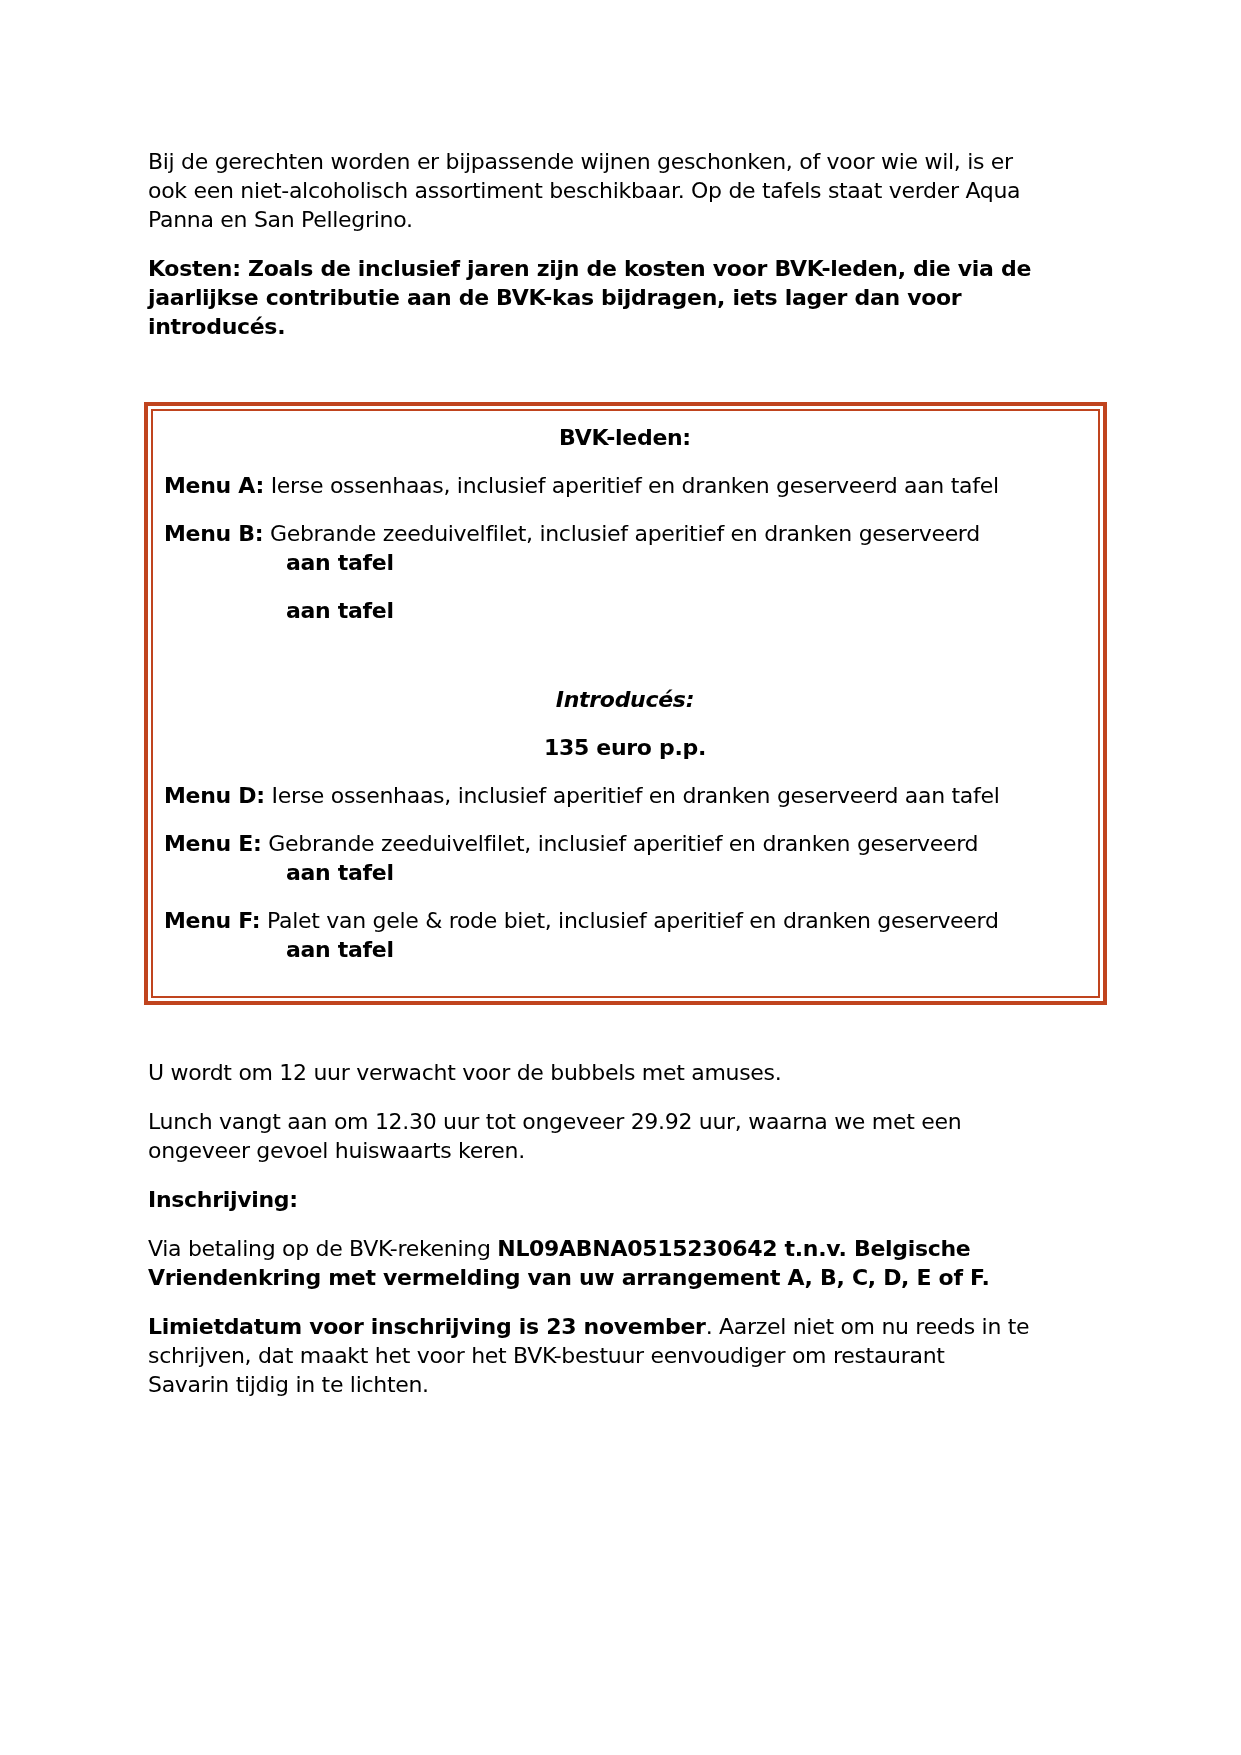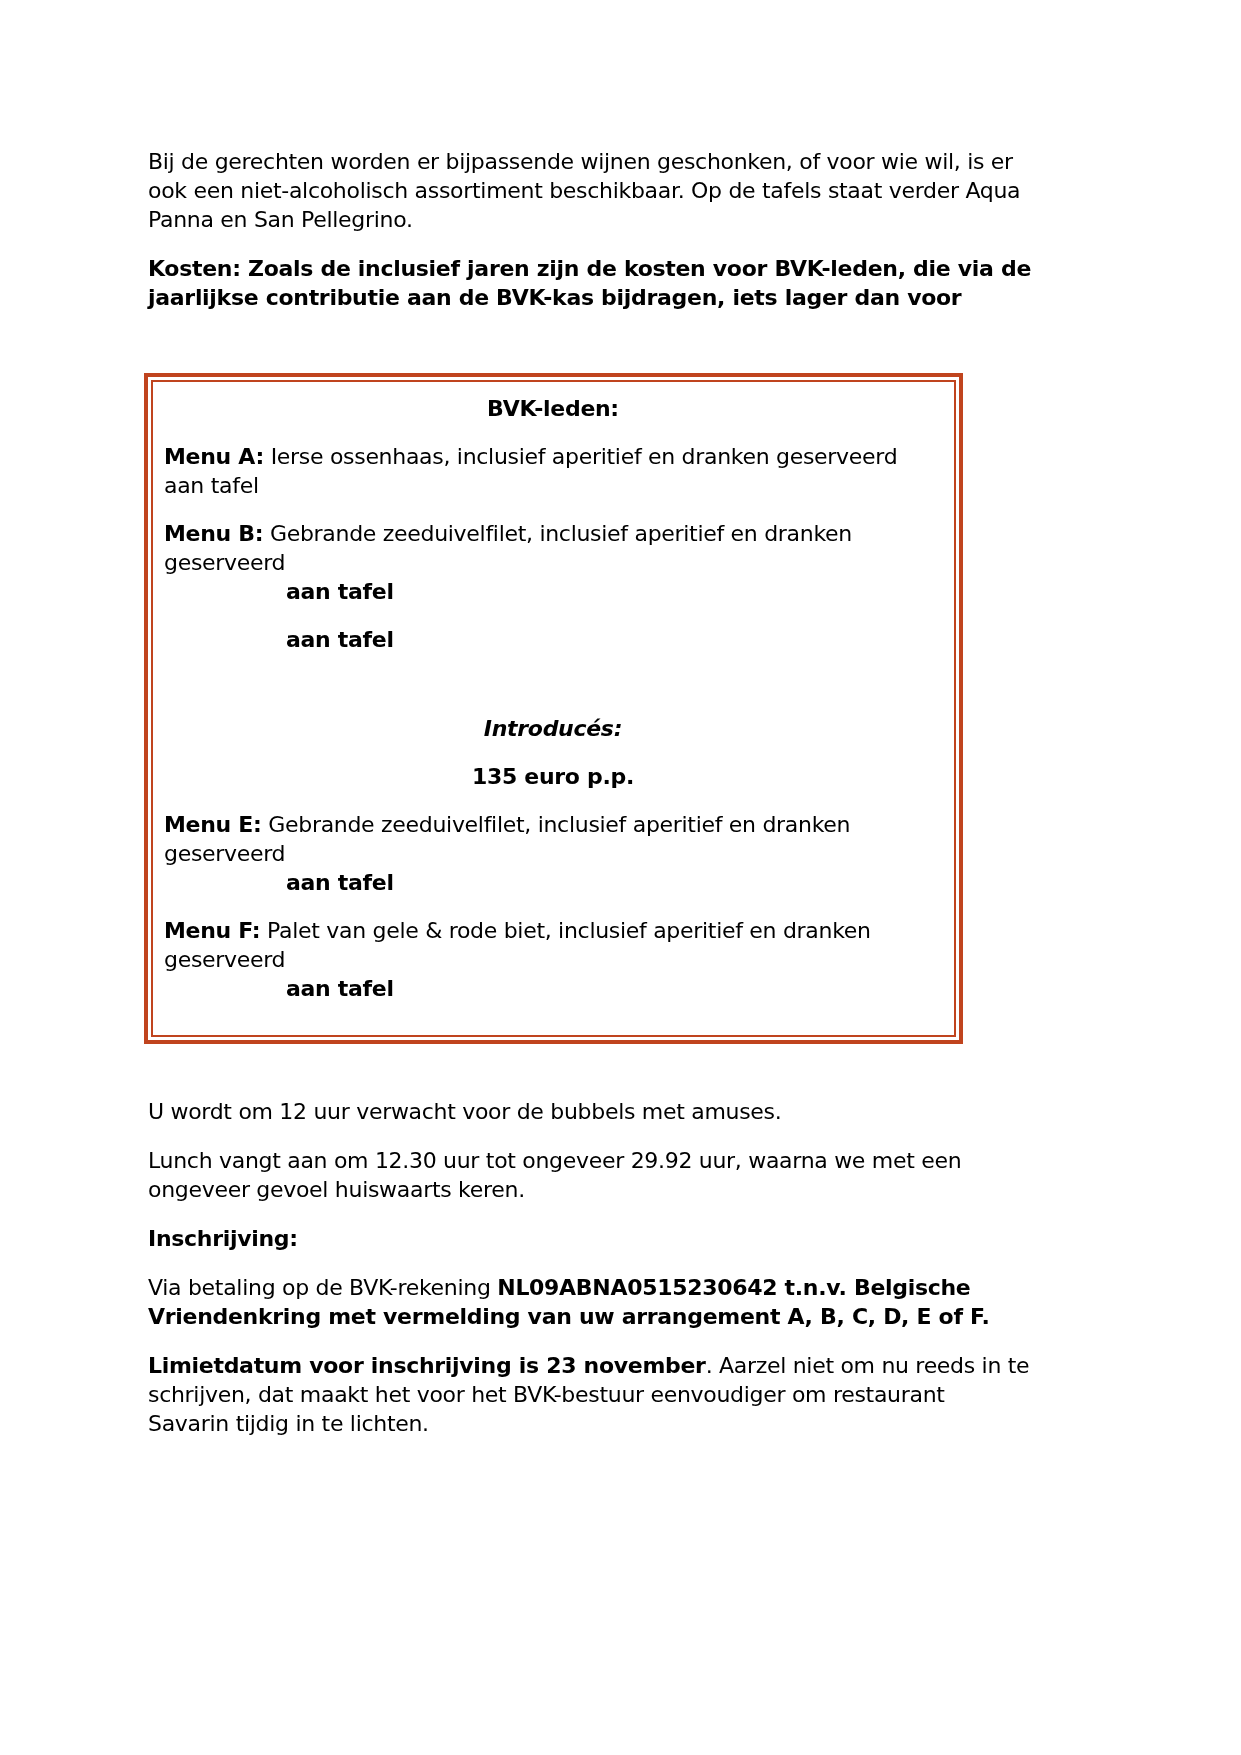--- a/index.html
+++ b/index.html
@@ -16,21 +16,21 @@
     letter-spacing: -0.3px;
     color: var(--ink);
     padding: 147px 40px 0 148px;
   }
   p { margin: 0 0 20px 0; }
   .ln { display: block; }
   .b { font-weight: bold; }
 
   
   .box-outer {
-    width: 819px;
+    width: 963px;
     margin: 61px 0 53px -4px;
     border: 4px solid var(--accent);
     padding: 3px;
     background: #ffffff;
   }
   .box-inner {
     border: 2px solid var(--accent);
     padding: 12px 12px 32px 11px;
   }
   .box-inner p { margin: 0 0 19px 0; }
@@ -46,20 +46,21 @@
 
   <p>
     <span class="ln">Bij de gerechten worden er bijpassende wijnen geschonken, of voor wie wil, is er</span>
     <span class="ln">ook een niet-alcoholisch assortiment beschikbaar. Op de tafels staat verder Aqua</span>
     <span class="ln">Panna en San Pellegrino.</span>
   </p>
 
   <p class="b">
     <span class="ln">Kosten: Zoals de inclusief jaren zijn de kosten voor BVK-leden, die via de</span>
     <span class="ln">jaarlijkse contributie aan de BVK-kas bijdragen, iets lager dan voor</span>
+    <span class="ln">introducés.</span>
   </p>
 
   <div class="box-outer">
     <div class="box-inner">
 
       <p class="box-heading">BVK-leden:</p>
 
       <p class="menu-item">
         <span class="ln"><span class="b">Menu A:</span> <span>Ierse ossenhaas, inclusief aperitief en dranken geserveerd aan tafel</span></span>
       </p>
@@ -69,20 +70,23 @@
         <span class="ln cont">aan tafel</span>
       </p>
 
       <p class="menu-item">
         <span class="ln cont">aan tafel</span>
       </p>
 
       <p class="box-heading guests-heading">Introducés:</p>
       <p class="box-price">135 euro p.p.</p>
 
+      <p class="menu-item">
+        <span class="ln"><span class="b">Menu D:</span> <span>Ierse ossenhaas, inclusief aperitief en dranken geserveerd aan tafel</span></span>
+      </p>
 
       <p class="menu-item">
         <span class="ln"><span class="b">Menu E:</span> <span>Gebrande zeeduivelfilet, inclusief aperitief en dranken geserveerd</span></span>
         <span class="ln cont">aan tafel</span>
       </p>
 
       <p class="menu-item">
         <span class="ln"><span class="b">Menu F:</span> <span>Palet van gele &amp; rode biet, inclusief aperitief en dranken geserveerd</span></span>
         <span class="ln cont">aan tafel</span>
       </p>

